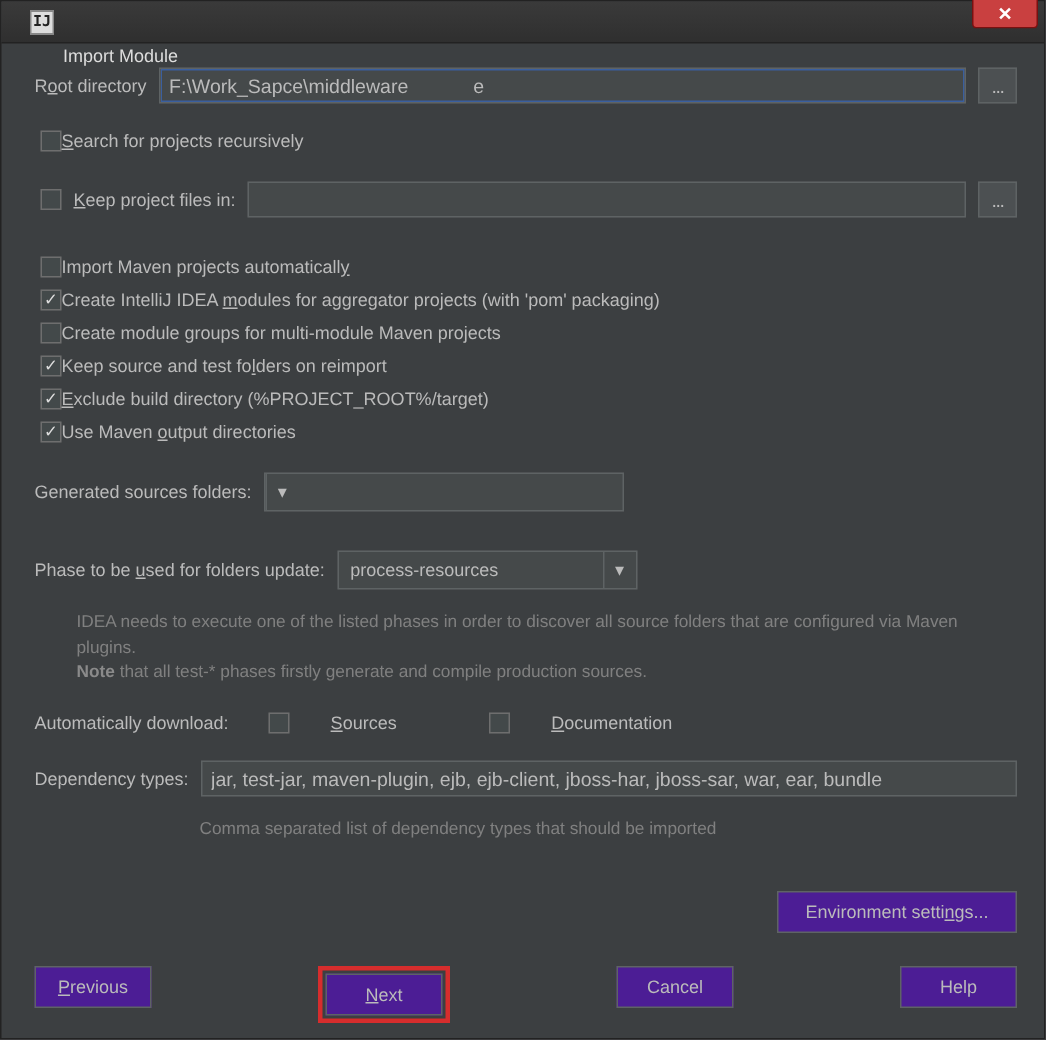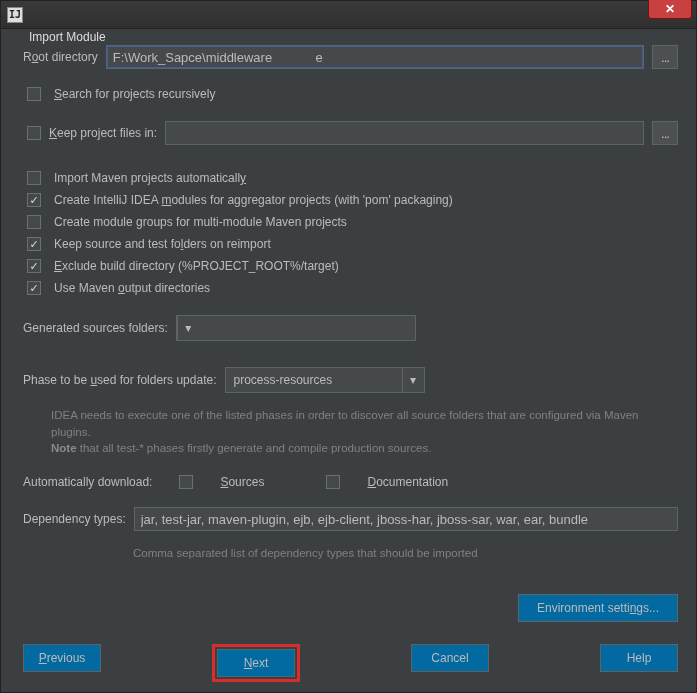--- a/index.html
+++ b/index.html
@@ -19,21 +19,21 @@
     border: 1px solid #222;
     display: flex;
     flex-direction: column;
   }
   .titlebar {
     height: 28px;
     background: linear-gradient(#3a3a3a, #2f2f2f);
     border-bottom: 1px solid #222;
     display: flex;
     align-items: center;
-    padding-left: 6px;
+    padding-left: 19px;
     position: relative;
   }
   .titlebar .icon-box {
     width: 16px; height: 16px;
     background: #ddd;
     border: 1px solid #888;
     margin-right: 6px;
     display: flex; align-items: center; justify-content: center;
     font-size: 10px; font-weight: bold; color:#222;
     font-family: monospace;
@@ -85,21 +85,21 @@
     width: 26px; height: 24px;
     background: #4c5052;
     border: 1px solid #5e6364;
     color: #bbb;
     display:flex;align-items:center;justify-content:center;
     cursor: pointer;
     font-size: 13px;
     letter-spacing: -1px;
   }
   .chk-row {
-    display: flex; align-items: center; gap: 13px;
+    display: flex; align-items: center; gap: 0;
     margin: 4px 0 4px 4px;
   }
   .chk {
     width: 14px; height: 14px;
     border: 1px solid #6e6e6e;
     background: #43494a;
     display:flex;align-items:center;justify-content:center;
     color:#bbb;
     font-size: 11px;
     cursor:pointer;
@@ -131,21 +131,21 @@
   }
   .hint b { color:#8a8a8a; font-weight:bold; }
   .footer {
     display:flex;
     justify-content:space-between;
     padding: 10px 0 0 0;
   }
   .btn {
     min-width: 78px;
     height: 28px;
-    background: #0369a1;
+    background: #4c1d95;
     border: 1px solid #5e6364;
     color: #bbb;
     display:flex;align-items:center;justify-content:center;
     cursor:pointer;
     padding: 0 10px;
   }
   .highlight-ring {
     border: 3px solid #d62d2d;
     padding: 2px;
     display:inline-flex;

